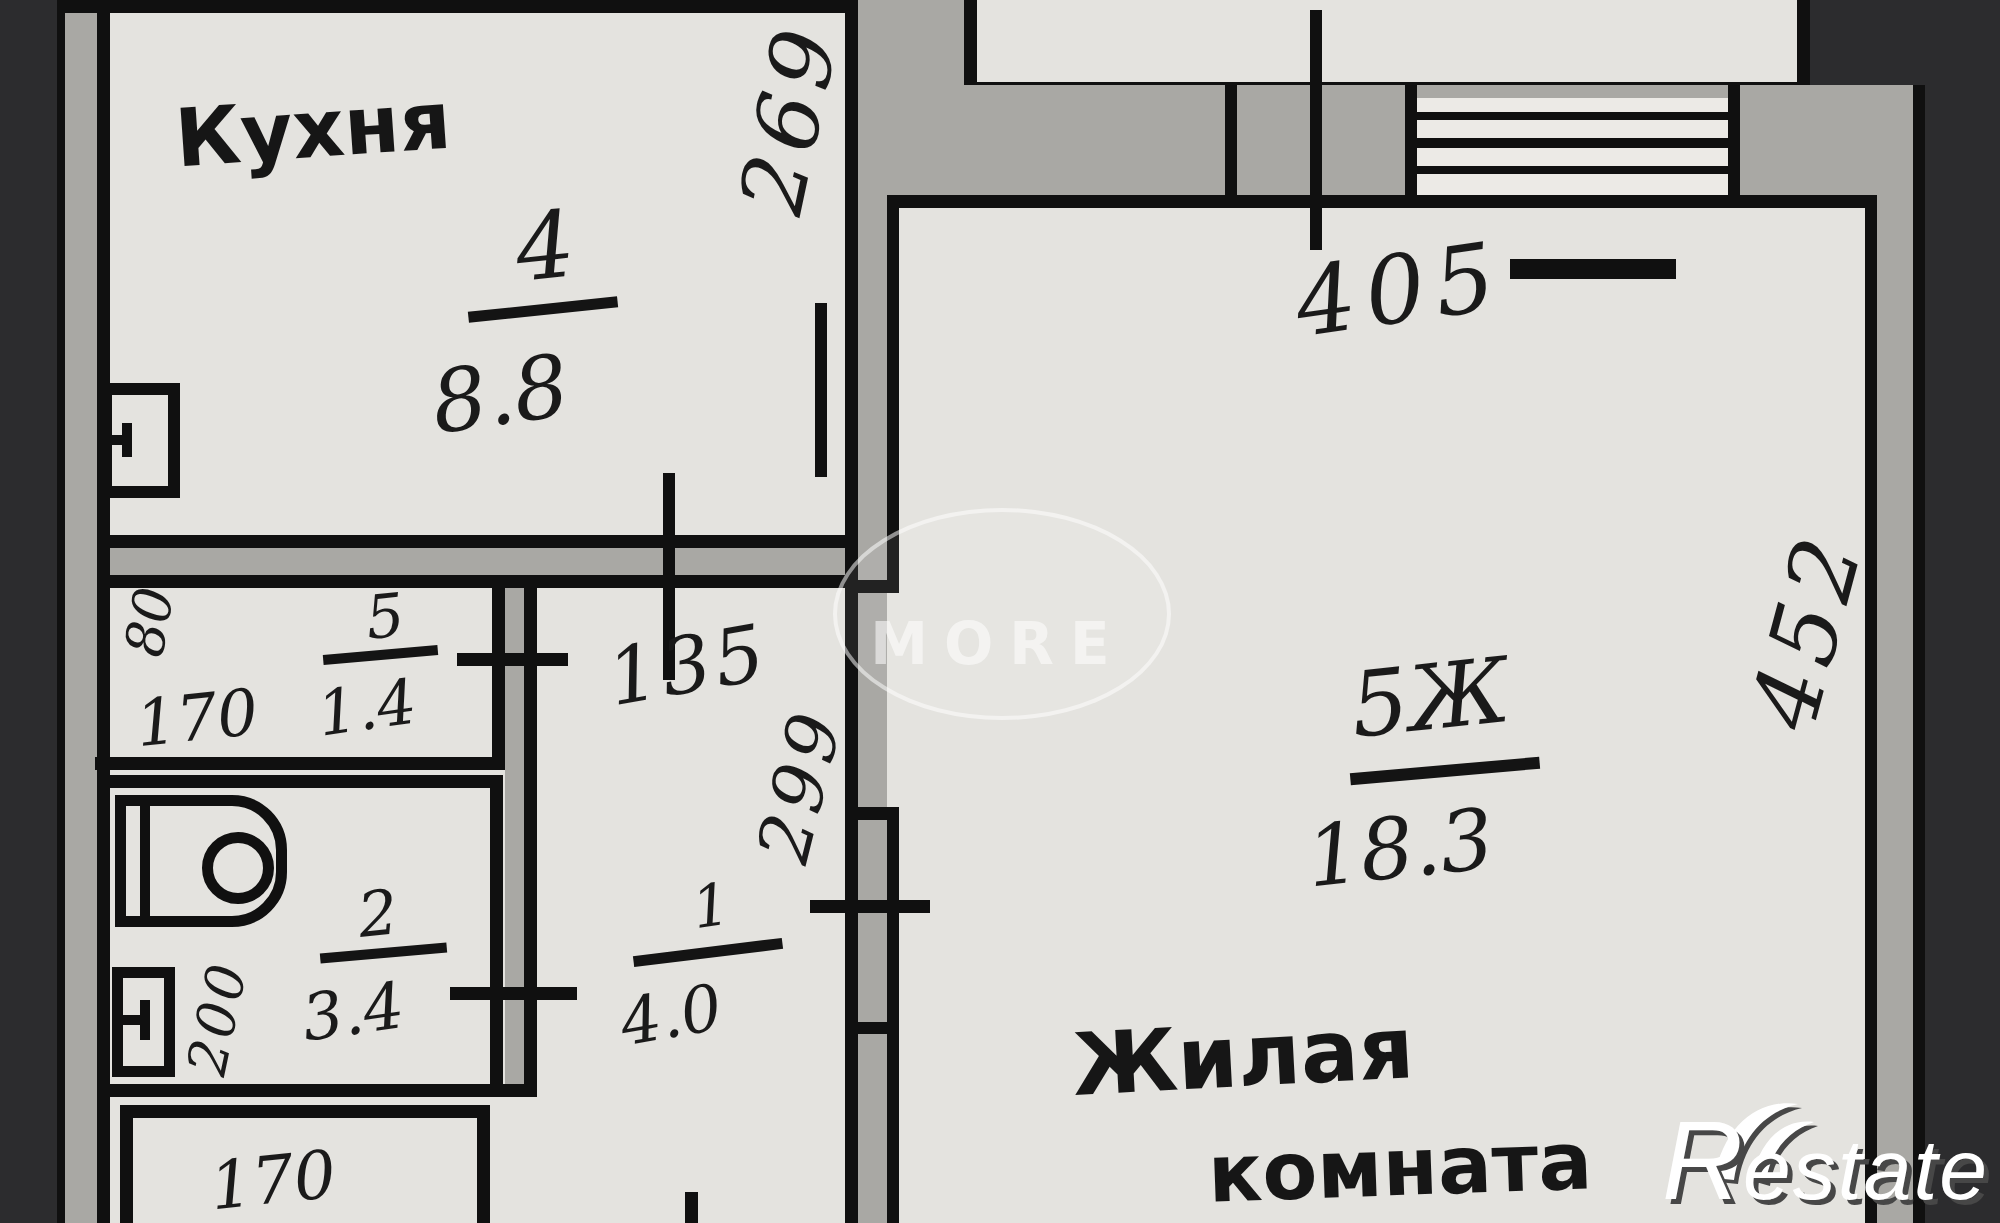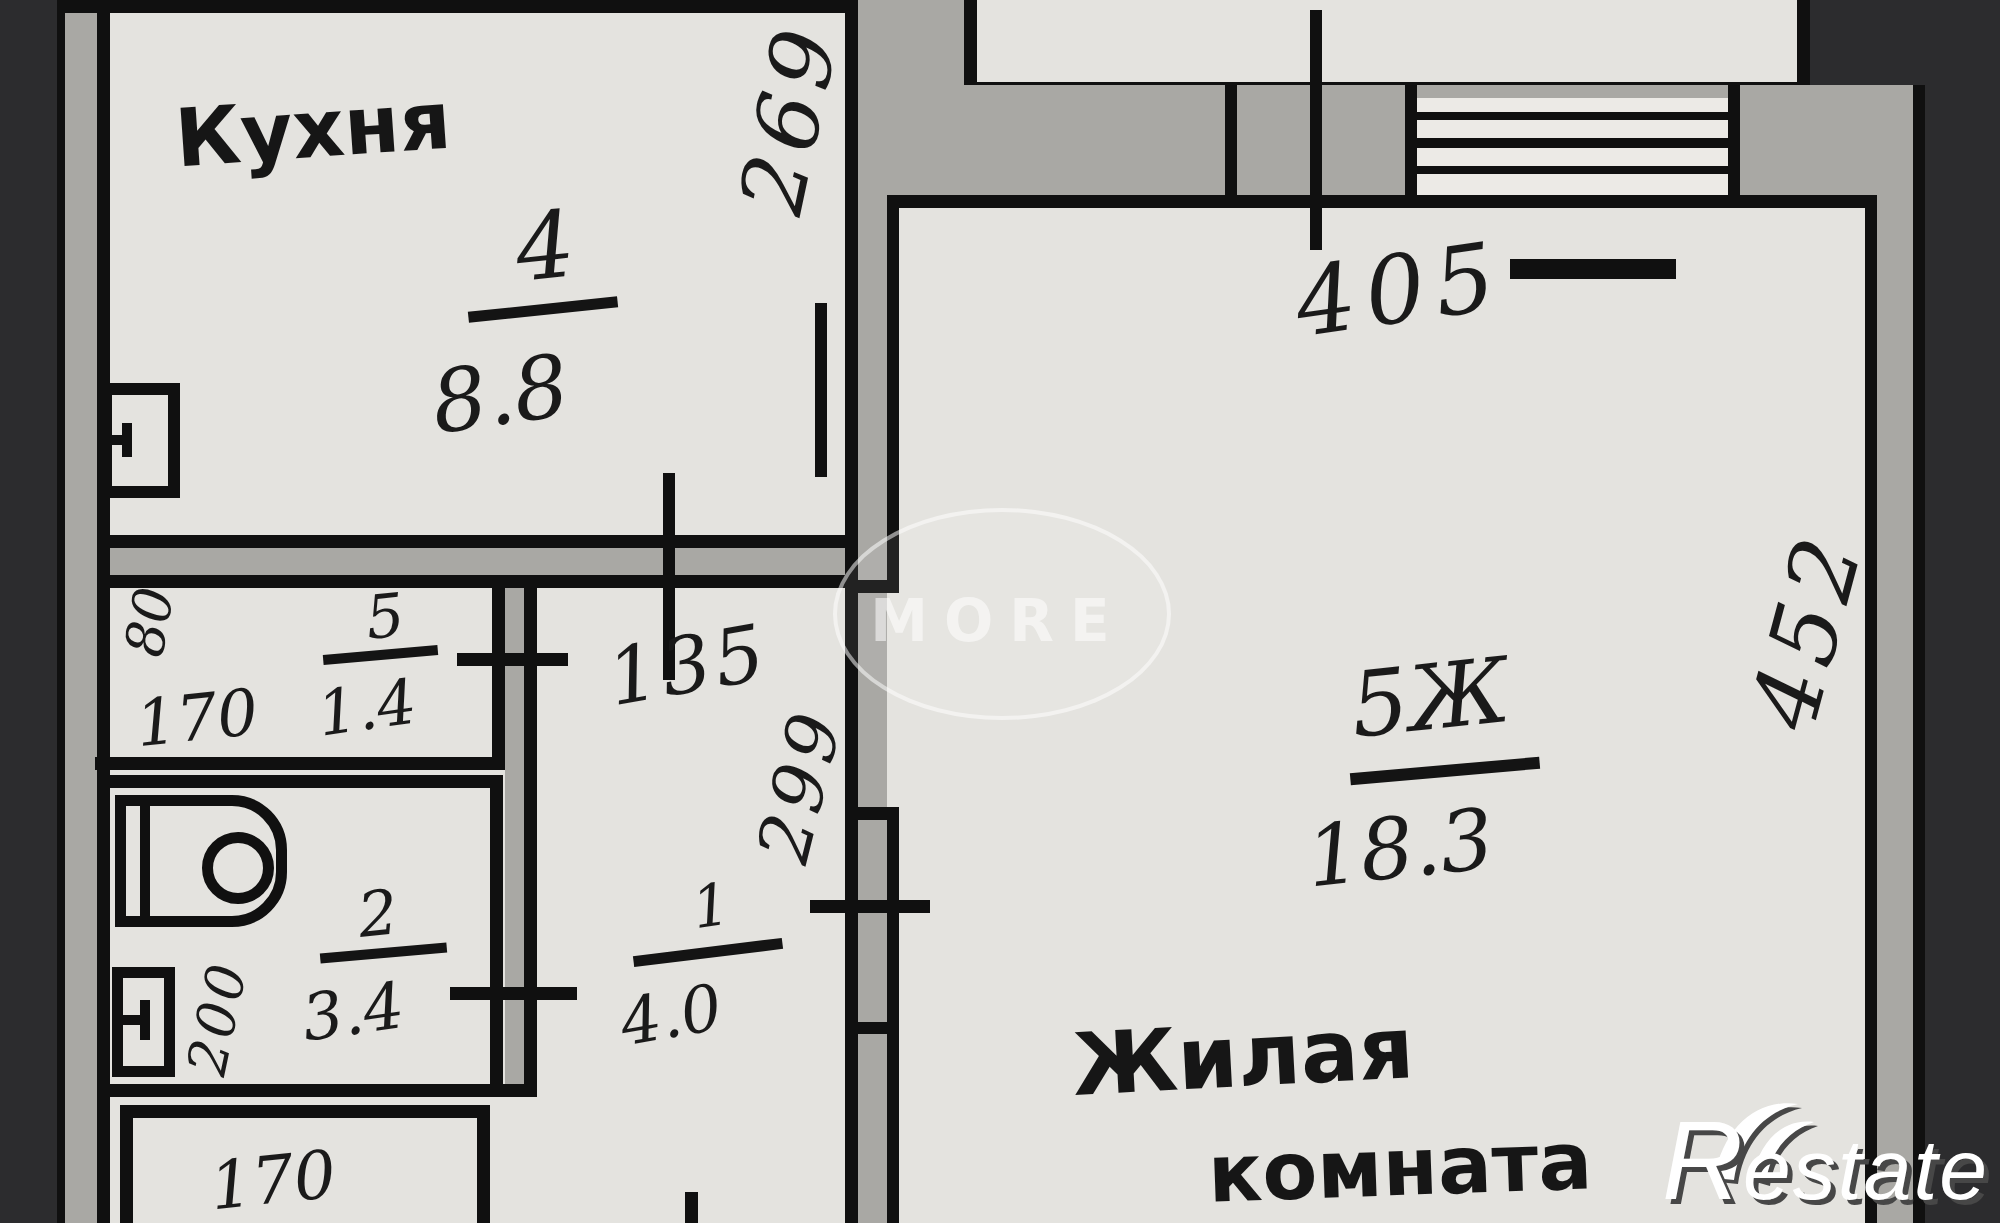--- a/index.html
+++ b/index.html
@@ -15,21 +15,21 @@
       white-space:nowrap;line-height:1;}
   
   .rn{position:absolute;font-family:"DejaVu Sans",sans-serif;font-weight:bold;color:#161616;
       white-space:nowrap;line-height:1;}
   .ctr{transform-origin:center center;}
   .box{position:absolute;box-sizing:border-box;border:12px solid #101010;background:#e4e3df;}
   .fracline{position:absolute;background:#141414;}
   
   #wm-ellipse{position:absolute;left:833px;top:508px;width:330px;height:204px;border-radius:50%;
       border:4px solid rgba(255,255,255,0.5);background:rgba(255,255,255,0.08);}
-  #wm-text{position:absolute;left:998px;top:621px;transform:translate(-50%,-50%);
+  #wm-text{position:absolute;left:998px;top:644px;transform:translate(-50%,-50%);
       font-family:"DejaVu Sans",sans-serif;font-weight:bold;font-size:58px;letter-spacing:16px;
       color:rgba(255,255,255,0.55);}
   
   #logo{position:absolute;left:1662px;top:1096px;white-space:nowrap;font-style:italic;
         color:#ffffff;text-shadow:5px 5px 0 #474747;}
   #logo .initial{font-family:"Liberation Sans",sans-serif;font-size:112px;font-style:italic;}
   #logo .rest{font-family:"Liberation Sans",sans-serif;font-size:86px;font-style:italic;letter-spacing:2px;}
 </style>
 </head>
 <body>

